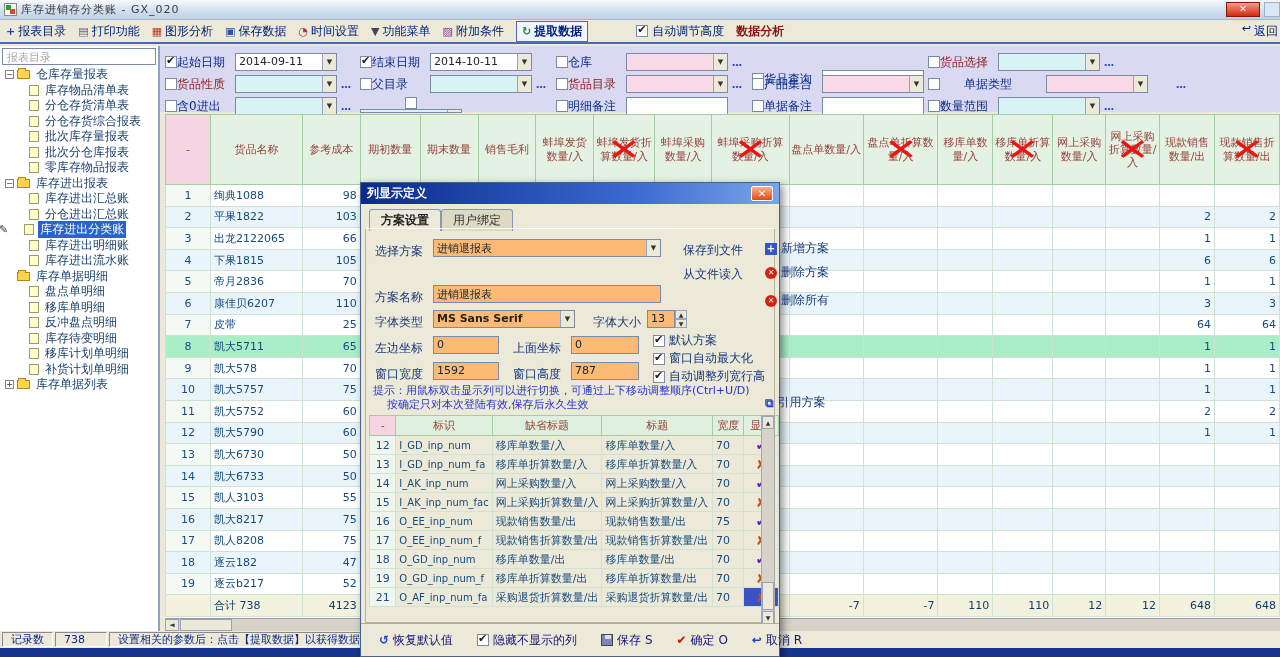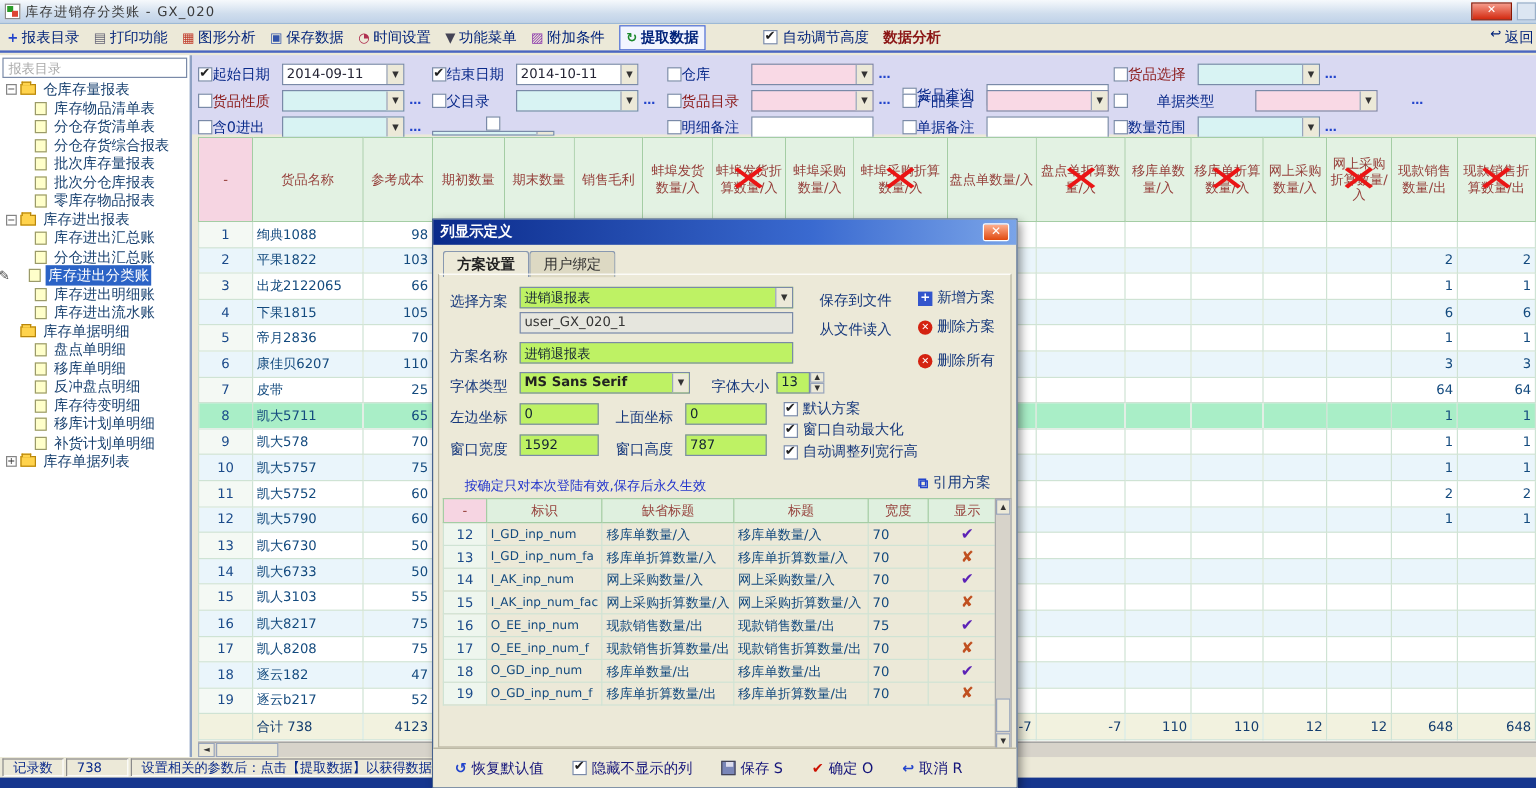--- a/index.html
+++ b/index.html
@@ -61,29 +61,29 @@
 .maintable td.selcell{background:#3a53c4}
 .maintable tr.totals td{background:#f2f2df;border-top:1px solid #8fb98f;color:#123c6e}
 
 .hscroll{position:absolute;left:165px;right:0;top:618px;height:13px;background:#d7d3ca;border-top:1px solid #999}
 .harrow{position:absolute;left:0;top:0;width:14px;height:12px;background:#ece9d8;border:1px solid #98a4bc;font-size:7px;text-align:center;line-height:11px;color:#333}
 .hthumb{position:absolute;left:15px;top:0;width:52px;height:12px;background:#ece9d8;border:1px solid #98a4bc}
 .statusbar{position:absolute;left:0;right:0;top:631px;height:17px;background:#ece9d8;display:flex;align-items:center;font-size:11px;color:#0a2a8a;padding-left:2px}
 .scell{border:1px solid;border-color:#8a8a8a #fff #fff #8a8a8a;padding:0 8px;height:15px;line-height:14px;margin-right:2px;white-space:nowrap;overflow:hidden}
 .navstrip{position:absolute;left:0;right:0;bottom:0;height:9px;background:#16368e}
 
-.dialog{position:absolute;left:360px;top:182px;width:488px;height:475px;background:#ece9d8;border:1px solid #46628e;box-shadow:3px 3px 8px rgba(0,0,0,.45);z-index:10}
+.dialog{position:absolute;left:360px;top:182px;width:420px;height:475px;background:#ece9d8;border:1px solid #46628e;box-shadow:3px 3px 8px rgba(0,0,0,.45);z-index:10}
 .dtitle{height:21px;background:linear-gradient(90deg,#0a2a8a,#3a6ad0 65%,#7aa4e8);display:flex;align-items:center;color:#fff;font-weight:bold;font-size:12px;padding:0 6px}
 .dclose{margin-left:auto;width:22px;height:15px;background:linear-gradient(#ffb090,#e04a10);border:1px solid #fff;border-radius:2px;color:#fff;text-align:center;line-height:13px;font-size:10px;font-weight:bold}
 .dtabs{position:absolute;top:26px;left:8px;display:flex}
 .dtab{padding:2px 11px;border:1px solid #8898b0;border-bottom:none;background:#ddd9c3;color:#333;font-size:12px;border-radius:3px 3px 0 0}
 .dtab.active{background:#ece9d8;font-weight:bold;color:#222}
 .dpanel{position:absolute;left:4px;top:45px;right:4px;bottom:33px;border:1px solid #b8b4a0;border-top-color:#fff}
 .dlab{position:absolute;color:#16387c;font-size:12px;white-space:nowrap}
-.dfield{position:absolute;height:18px;border:1px solid #7a8aa8;background:#bef264;font-size:11px;padding:1px 3px;color:#123;white-space:nowrap;overflow:hidden}
+.dfield{position:absolute;height:18px;border:1px solid #7a8aa8;background:#fdba74;font-size:11px;padding:1px 3px;color:#123;white-space:nowrap;overflow:hidden}
 .dfield.gray{background:#e6e6de;color:#333}
 .dfield.bold{font-weight:bold;color:#222}
 .dfield .farr{height:16px}
 .spin{position:absolute;width:12px;height:18px}
 .spin span{display:block;width:12px;height:9px;background:#ece9d8;border:1px solid #98a4bc;font-size:6px;text-align:center;line-height:8px;color:#333}
 .dlink{position:absolute;color:#16387c;font-size:12px;display:flex;align-items:center;gap:4px;white-space:nowrap}
 .plusic{width:12px;height:12px;background:#3355cc;color:#fff;font-size:10px;line-height:12px;text-align:center;font-weight:bold;flex:none}
 .redx{width:12px;height:12px;border-radius:50%;background:#d42210;color:#fff;font-size:8px;line-height:12px;text-align:center;font-weight:bold;flex:none}
 .blueic{color:#2244cc;font-weight:bold}
 .dcheck{position:absolute;display:flex;align-items:center;gap:4px;color:#16387c;font-size:12px;white-space:nowrap}
@@ -856,21 +856,20 @@
       <span class="dtab active">方案设置</span>
       <span class="dtab">用户绑定</span>
     </div>
   <div class="dpanel"></div>
 
   <div class="dlab" style="left:14px;top:60px">选择方案</div>
   <div class="dfield" style="left:72px;top:56px;width:228px;padding-right:16px">
     <span>进销退报表</span>
     <span class="farr">▼</span>
   </div>
-  <div class="dfield gray" style="left:72px;top:77px;width:228px">user_GX_020_1</div>
 
   <div class="dlab" style="left:14px;top:106px">方案名称</div>
   <div class="dfield" style="left:72px;top:102px;width:228px">进销退报表</div>
 
   <div class="dlab" style="left:14px;top:131px">字体类型</div>
   <div class="dfield bold" style="left:72px;top:127px;width:142px;padding-right:16px">
     <span>MS Sans Serif</span>
     <span class="farr">▼</span>
   </div>
   <div class="dlab" style="left:232px;top:131px">字体大小</div>
@@ -913,20 +912,21 @@
       <div class="dcheck" style="left: 292px; top: 167px;">
         <span class="cb on"></span>
         <span>窗口自动最大化</span>
       </div>
       <div class="dcheck" style="left: 292px; top: 185px;">
         <span class="cb on"></span>
         <span>自动调整列宽行高</span>
       </div>
     </div>
 
+  <div class="dhint" style="left:12px;top:200px">提示：用鼠标双击显示列可以进行切换，可通过上下移动调整顺序(Ctrl+U/D)</div>
   <div class="dhint" style="left:26px;top:214px">按确定只对本次登陆有效,保存后永久生效</div>
   <div class="dlink" style="left:404px;top:211px">
     <span class="blueic">⧉</span>
     <span>引用方案</span>
   </div>
 
   <div class="dgrid">
     <table id="dgtable">
         <colgroup>
           <col style="width: 36px;">
@@ -1004,20 +1004,28 @@
             <td class="ck yes">✔</td>
           </tr>
           <tr>
             <td class="rowno">19</td>
             <td class="idc">O_GD_inp_num_f</td>
             <td>移库单折算数量/出</td>
             <td>移库单折算数量/出</td>
             <td class="num">70</td>
             <td class="ck no">✘</td>
           </tr>
+          <tr>
+            <td class="rowno">21</td>
+            <td class="idc">O_AF_inp_num_fa</td>
+            <td>采购退货折算数量/出</td>
+            <td>采购退货折算数量/出</td>
+            <td class="num">70</td>
+            <td class="ck no selcell">✘</td>
+          </tr>
         </tbody>
       </table>
   </div>
   <div class="dscroll">
     <span class="a" style="top:0">▲</span>
     <span class="a" style="bottom:0">▼</span>
     <span class="thumb"></span>
   </div>
 
   <div class="dbottom">

